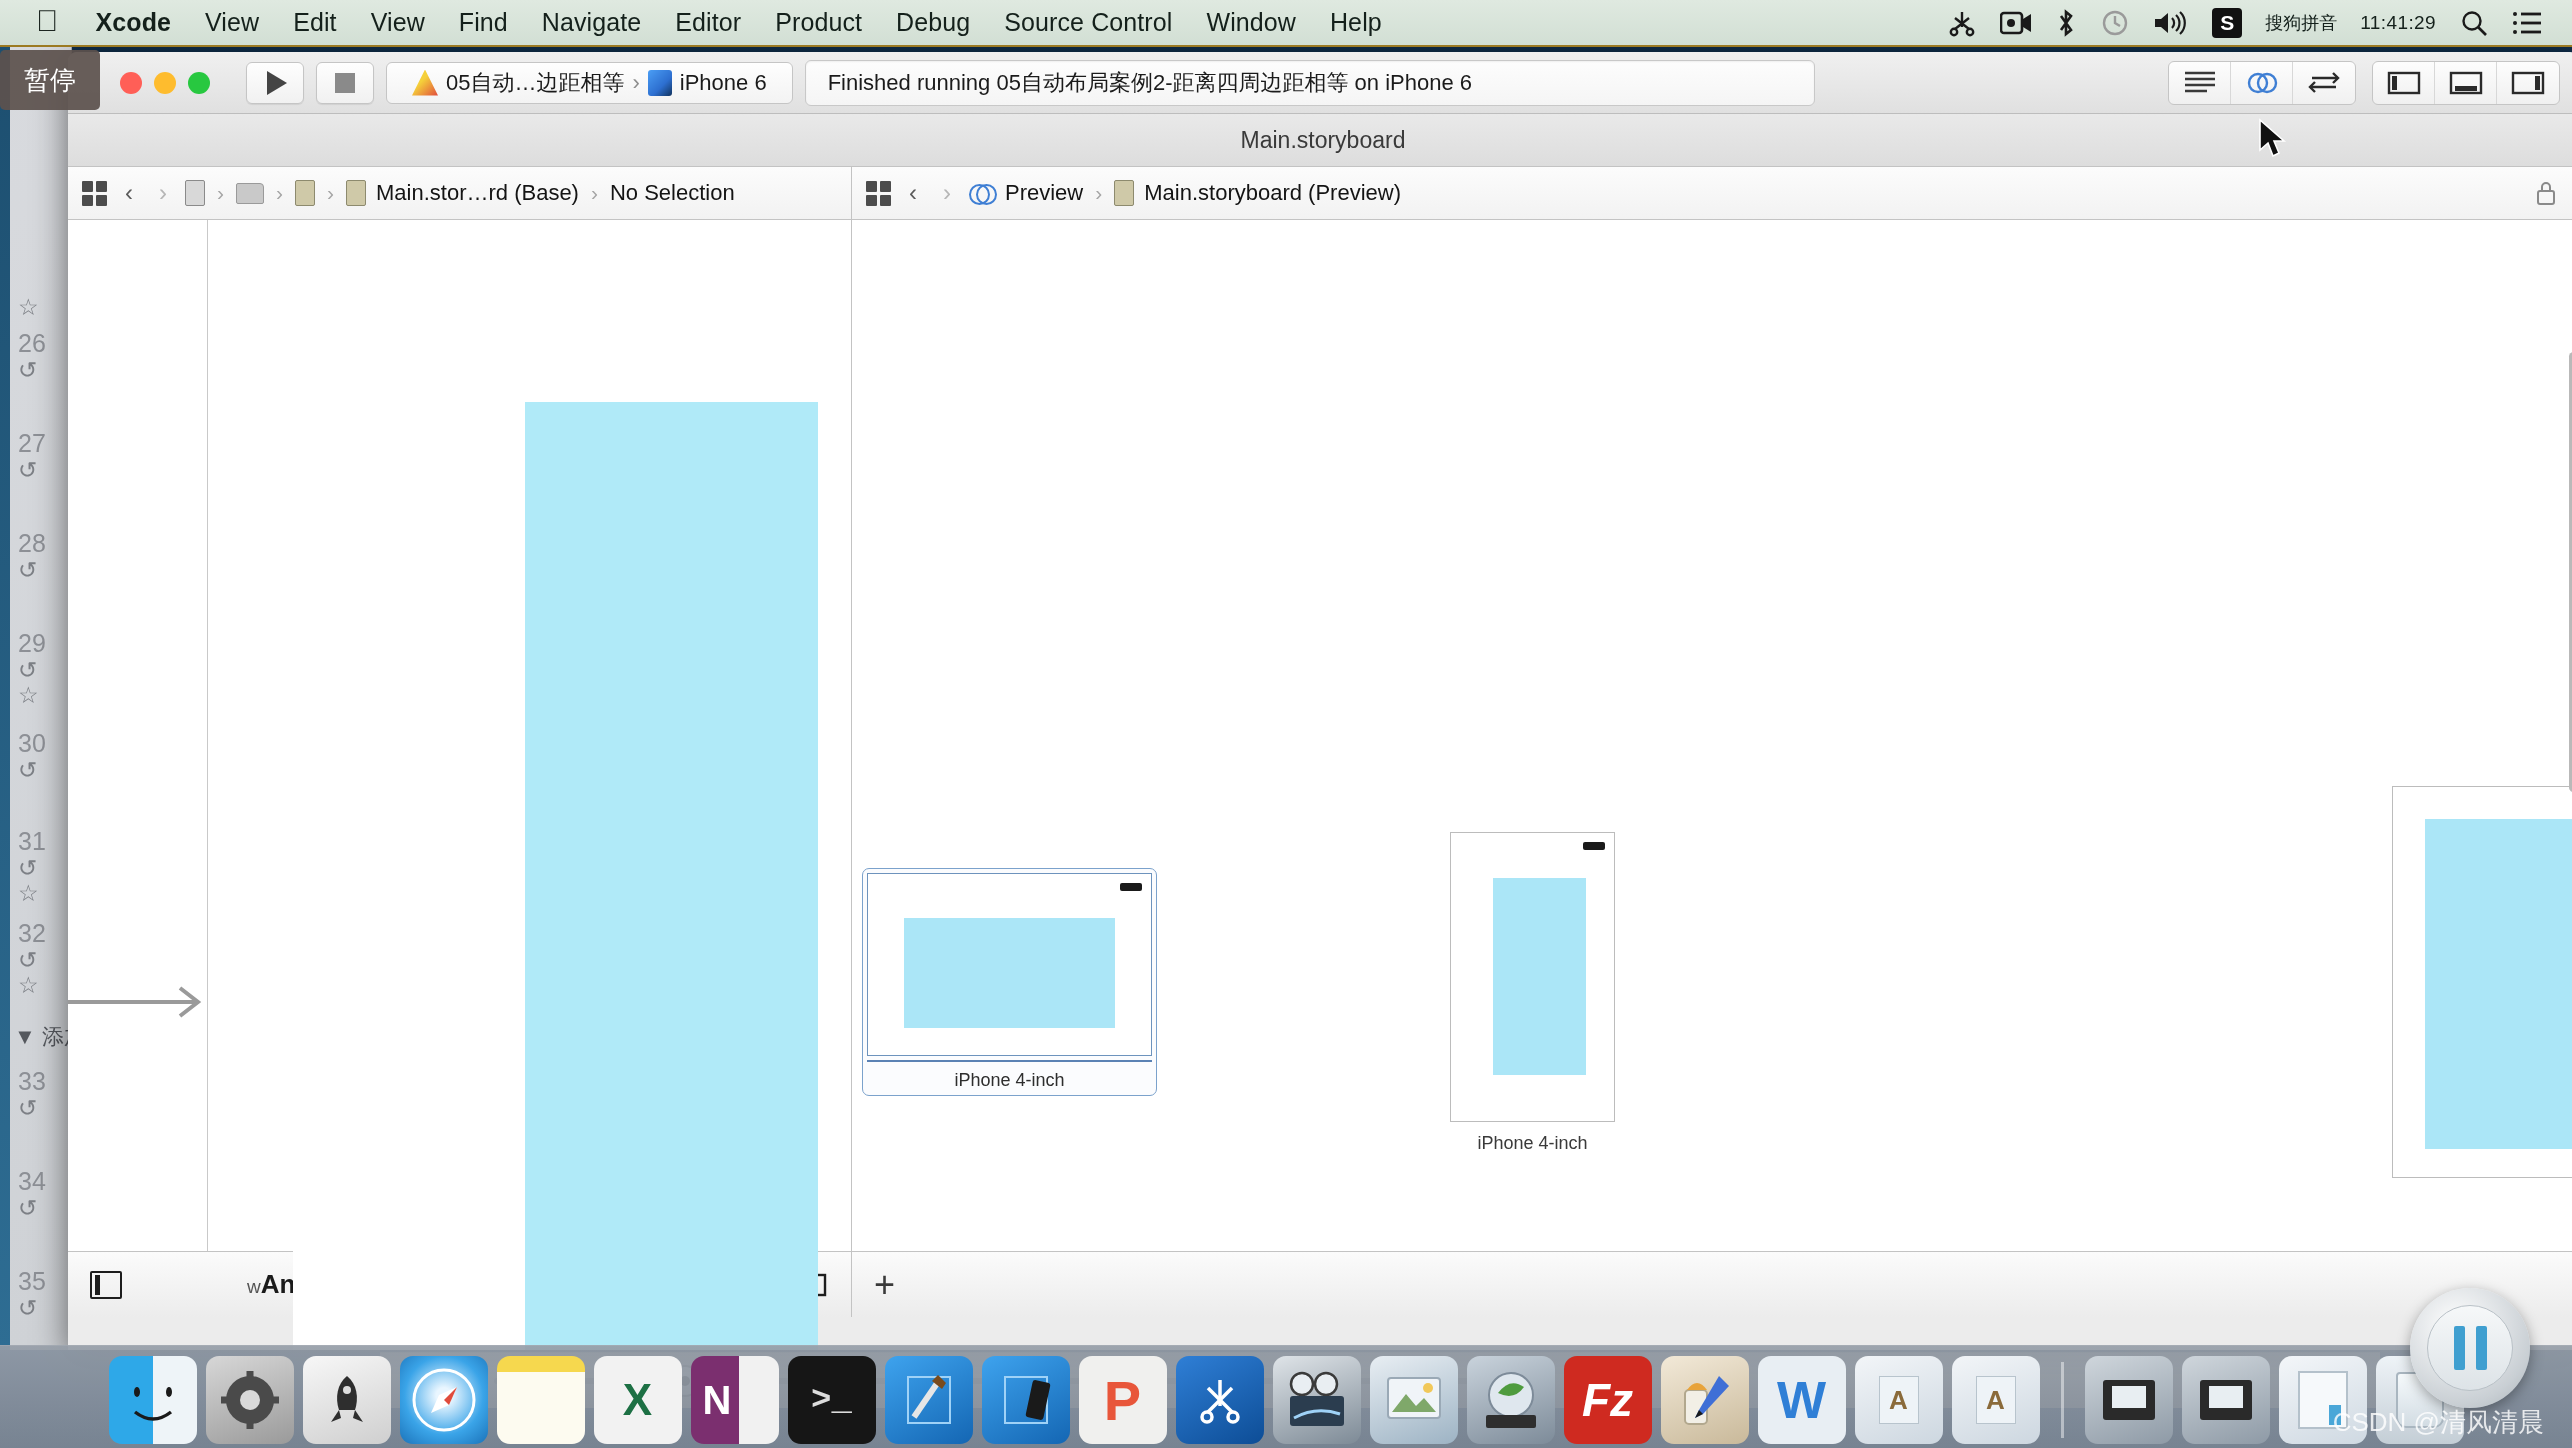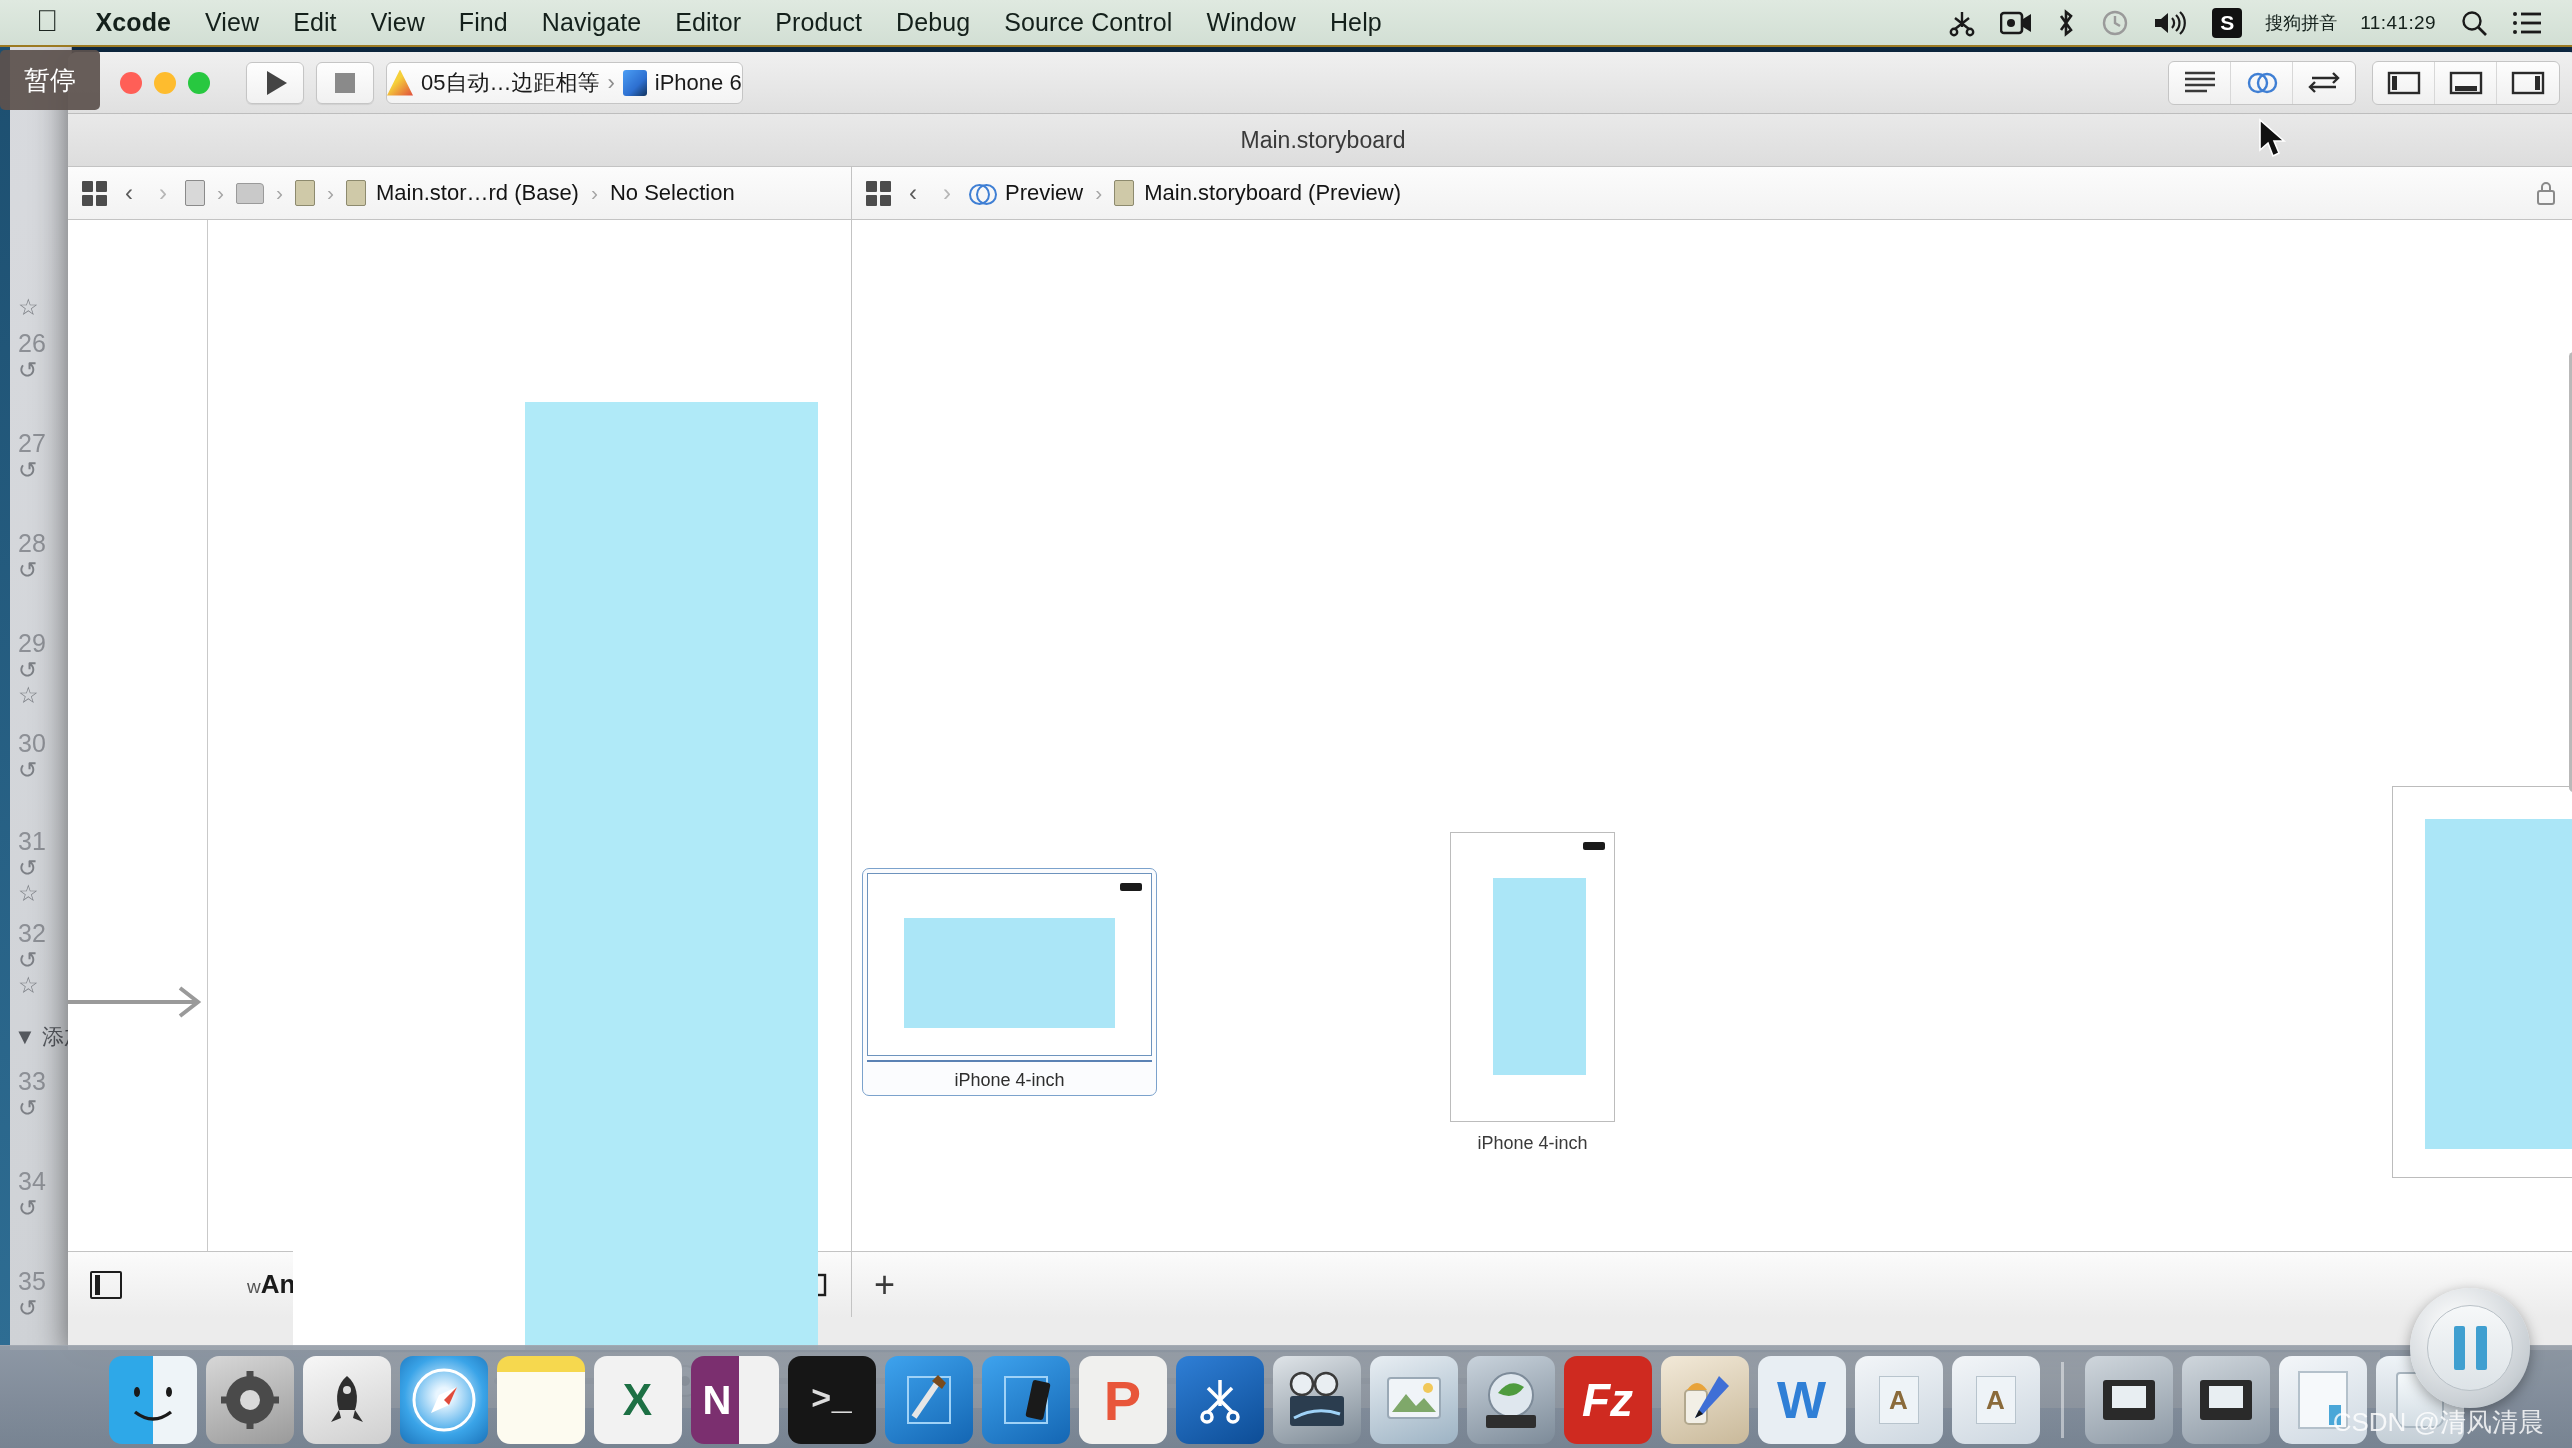--- a/index.html
+++ b/index.html
@@ -79,21 +79,21 @@
   }
   .play-tri{
     width:0;height:0;border-left:20px solid #444;
     border-top:12px solid transparent;border-bottom:12px solid transparent;
     margin-left:4px;
   }
   .stop-sq{ width:20px;height:20px;background:#8a8a8a; }
 
   #scheme-box{
     height:42px; display:flex; align-items:center; gap:8px;
-    border-radius:6px; padding:0 0;
+    border-radius:6px; padding:0 25px;
     background:linear-gradient(180deg,#fefefe,#f3f3f3);
     border:1px solid #c5c5c5;
     justify-content:center;
   }
   .scheme-txt{ font-size:22px; color:#1a1a1a; white-space:nowrap;}
   .chev{ color:#8d8d8d; font-size:22px; }
   .xc-proj-icon{
     width:26px;height:26px;
     background:linear-gradient(135deg,#f5d03a 40%,#e04b3c 100%);
     clip-path:polygon(50% 0,100% 100%,0 100%);
@@ -518,20 +518,23 @@
     </div>
 
     <div id="scheme-box">
       <span class="xc-proj-icon"></span>
       <span class="scheme-txt">05自动…边距相等</span>
       <span class="chev">›</span>
       <span class="sim-icon"></span>
       <span class="scheme-txt">iPhone 6</span>
     </div>
 
+    <div id="status-box">
+      <span>Finished running 05自动布局案例2-距离四周边距相等 on iPhone 6</span>
+    </div>
 
     <div id="toolbar-right">
       <div class="seg-group">
         <div class="seg">
           <svg width="34" height="26" viewBox="0 0 34 26">
               <g stroke="#3a3a3a" stroke-width="2.4">
                 <path d="M2 3h30"></path>
                 <path d="M2 9h30"></path>
                 <path d="M2 15h30"></path>
                 <path d="M2 21h22"></path>

